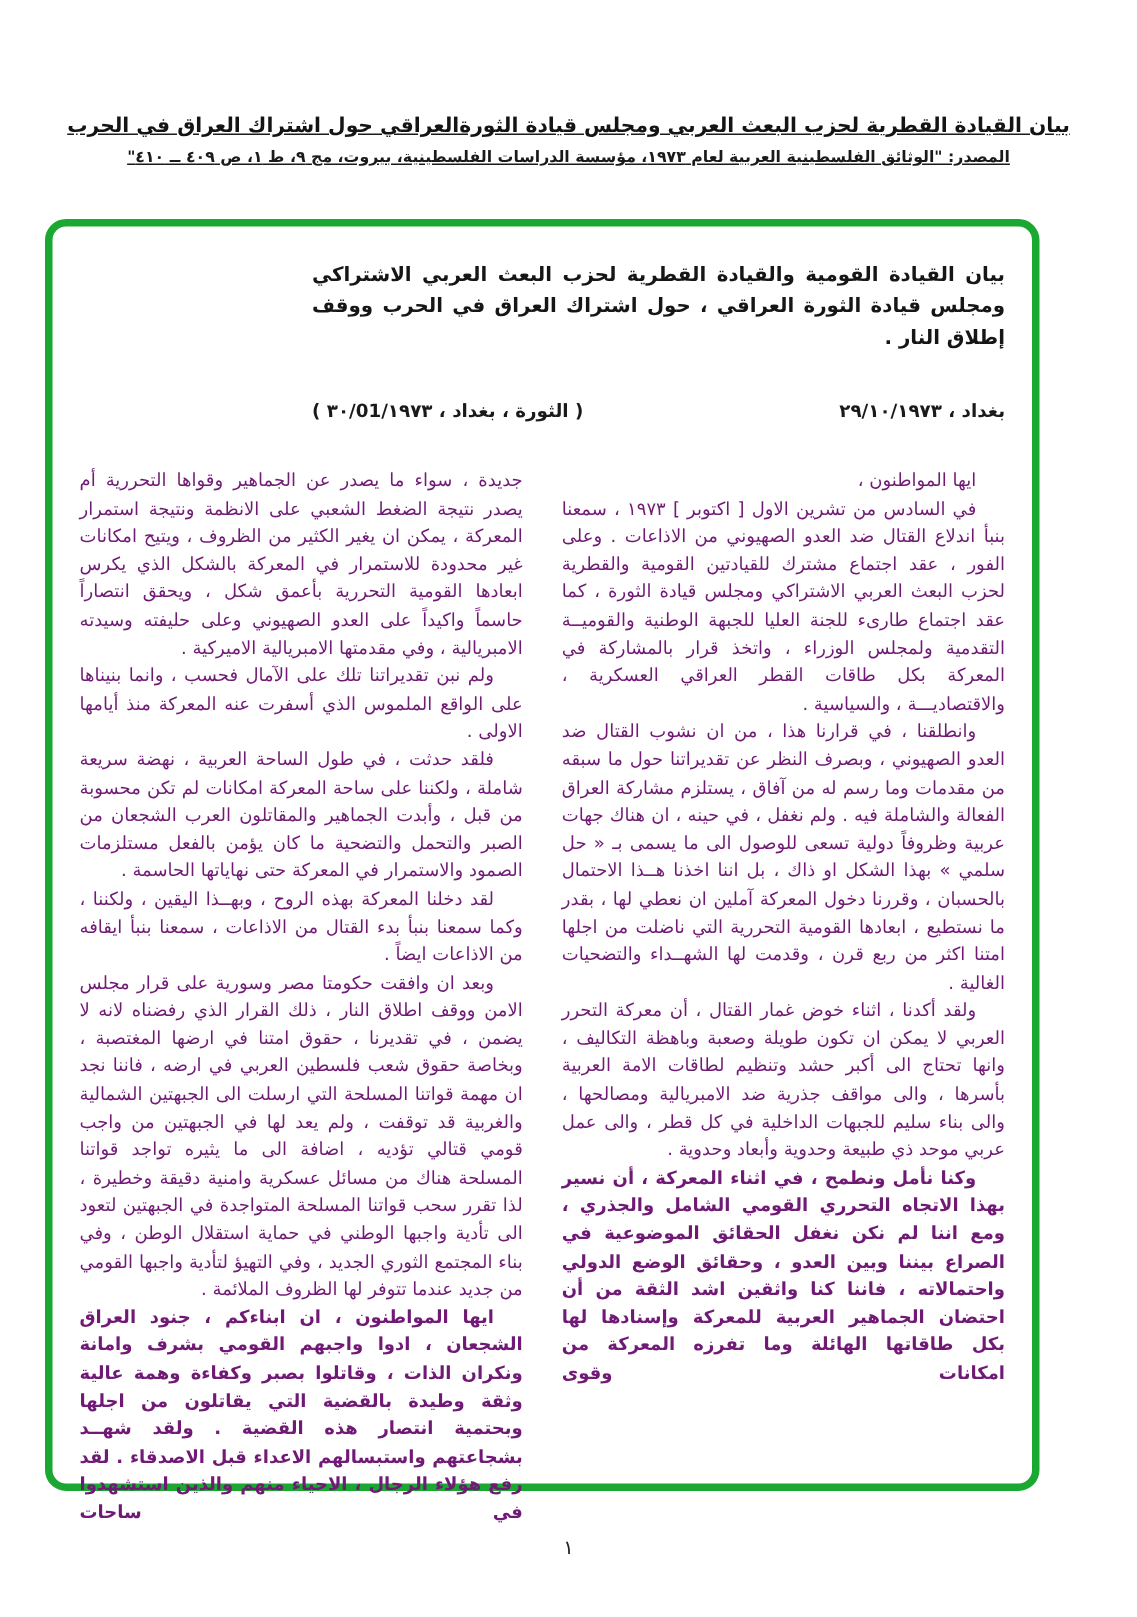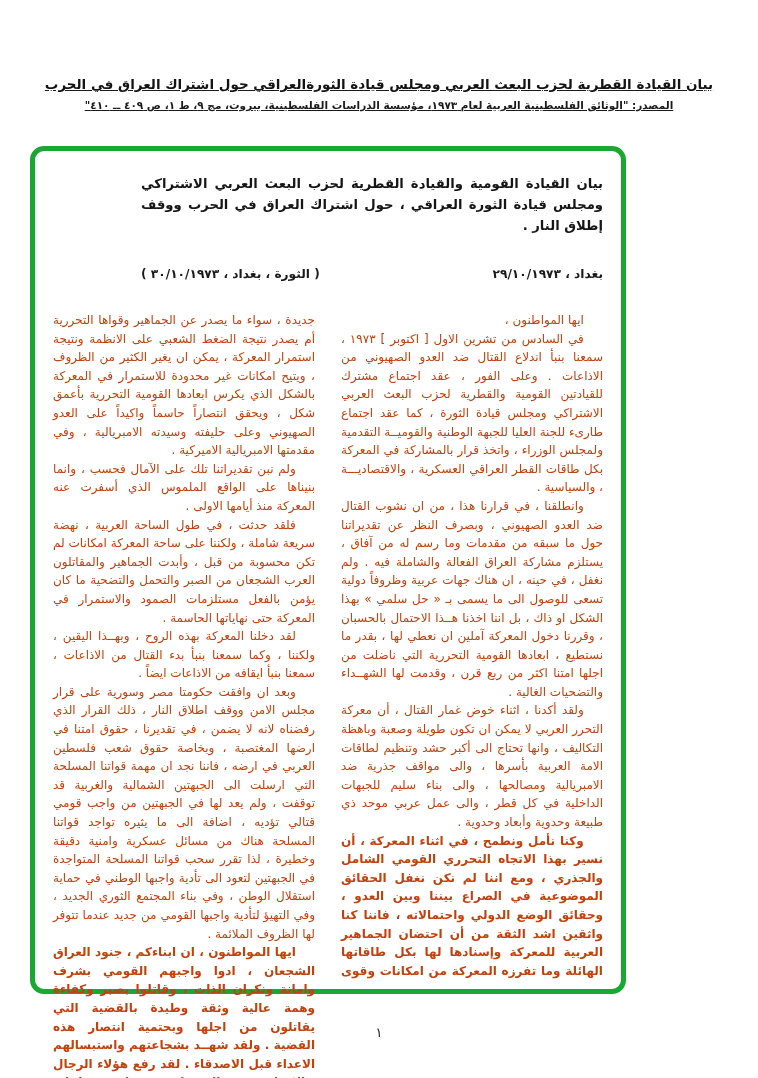--- a/index.html
+++ b/index.html
@@ -17,21 +17,21 @@
     font-size:13.5px;font-weight:bold;letter-spacing:0;
     color:#141414;
   }
   .hdr-source{
     margin-top:7px;
     font-size:10.5px;font-weight:bold;color:#1a1a1a;
   }
   .green-box{
     position:absolute;
     left:30px;top:146px;
-    width:596px;height:848px;
+    width:663px;height:848px;
     border:5px solid #1aa832;
     border-radius:14px;
     background:#ffffff;
     box-sizing:border-box;
   }
   .box-heading{
     position:absolute;
     top:22px;right:18px;
     width:462px;
     font-size:13.2px;font-weight:bold;
@@ -57,21 +57,21 @@
     gap:26px;
     align-items:flex-start;
   }
   .col{flex:1 1 0;min-width:0;}
   .col p{
     margin:0;
     font-size:12px;
     line-height:18.6px;
     text-align:justify;
     text-align-last:right;
-    color:#c2410c;
+    color:#701a75;
   }
   .col p.indent{text-indent:1.6em;}
   .col p.justify-last{text-align-last:justify;font-weight:bold;}
   .page-number{
     position:absolute;
     bottom:38px;left:0;right:0;
     text-align:center;
     font-size:13px;color:#222;
   }
 </style>
@@ -84,21 +84,21 @@
     <div class="hdr-title">بيان القيادة القطرية لحزب البعث العربي ومجلس قيادة الثورةالعراقي حول اشتراك العراق في الحرب</div>
     <div class="hdr-source">المصدر: "الوثائق الفلسطينية العربية لعام ١٩٧٣، مؤسسة الدراسات الفلسطينية، بيروت، مج ٩، ط ١، ص ٤٠٩ ــ ٤١٠"</div>
   </div>
 
   <div class="green-box">
 
     <div class="box-heading">بيان القيادة القومية والقيادة القطرية لحزب البعث العربي الاشتراكي ومجلس قيادة الثورة العراقي ، حول اشتراك العراق في الحرب ووقف إطلاق النار .</div>
 
     <div class="dateline">
       <span>بغداد ، ٢٩/١٠/١٩٧٣</span>
-      <span>( الثورة ، بغداد ، ٣٠/١٠/١٩٧٣ )</span>
+      <span>( الثورة ، بغداد ، ٣٠/01/١٩٧٣ )</span>
     </div>
 
     <div class="columns">
 
       <div class="col">
         <p class="indent">ايها المواطنون ،</p>
         <p class="indent">في السادس من تشرين الاول [ اكتوبر ] ١٩٧٣ ، سمعنا بنبأ اندلاع القتال ضد العدو الصهيوني من الاذاعات . وعلى الفور ، عقد اجتماع مشترك للقيادتين القومية والقطرية لحزب البعث العربي الاشتراكي ومجلس قيادة الثورة ، كما عقد اجتماع طارىء للجنة العليا للجبهة الوطنية والقوميــة التقدمية ولمجلس الوزراء ، واتخذ قرار بالمشاركة في المعركة بكل طاقات القطر العراقي العسكرية ، والاقتصاديـــة ، والسياسية .</p>
         <p class="indent">وانطلقنا ، في قرارنا هذا ، من ان نشوب القتال ضد العدو الصهيوني ، وبصرف النظر عن تقديراتنا حول ما سبقه من مقدمات وما رسم له من آفاق ، يستلزم مشاركة العراق الفعالة والشاملة فيه . ولم نغفل ، في حينه ، ان هناك جهات عربية وظروفاً دولية تسعى للوصول الى ما يسمى بـ « حل سلمي » بهذا الشكل او ذاك ، بل اننا اخذنا هــذا الاحتمال بالحسبان ، وقررنا دخول المعركة آملين ان نعطي لها ، بقدر ما نستطيع ، ابعادها القومية التحررية التي ناضلت من اجلها امتنا اكثر من ربع قرن ، وقدمت لها الشهــداء والتضحيات الغالية .</p>
         <p class="indent">ولقد أكدنا ، اثناء خوض غمار القتال ، أن معركة التحرر العربي لا يمكن ان تكون طويلة وصعبة وباهظة التكاليف ، وانها تحتاج الى أكبر حشد وتنظيم لطاقات الامة العربية بأسرها ، والى مواقف جذرية ضد الامبريالية ومصالحها ، والى بناء سليم للجبهات الداخلية في كل قطر ، والى عمل عربي موحد ذي طبيعة وحدوية وأبعاد وحدوية .</p>
         <p class="indent justify-last">وكنا نأمل ونطمح ، في اثناء المعركة ، أن نسير بهذا الاتجاه التحرري القومي الشامل والجذري ، ومع اننا لم نكن نغفل الحقائق الموضوعية في الصراع بيننا وبين العدو ، وحقائق الوضع الدولي واحتمالاته ، فاننا كنا واثقين اشد الثقة من أن احتضان الجماهير العربية للمعركة وإسنادها لها بكل طاقاتها الهائلة وما تفرزه المعركة من امكانات وقوى</p>

